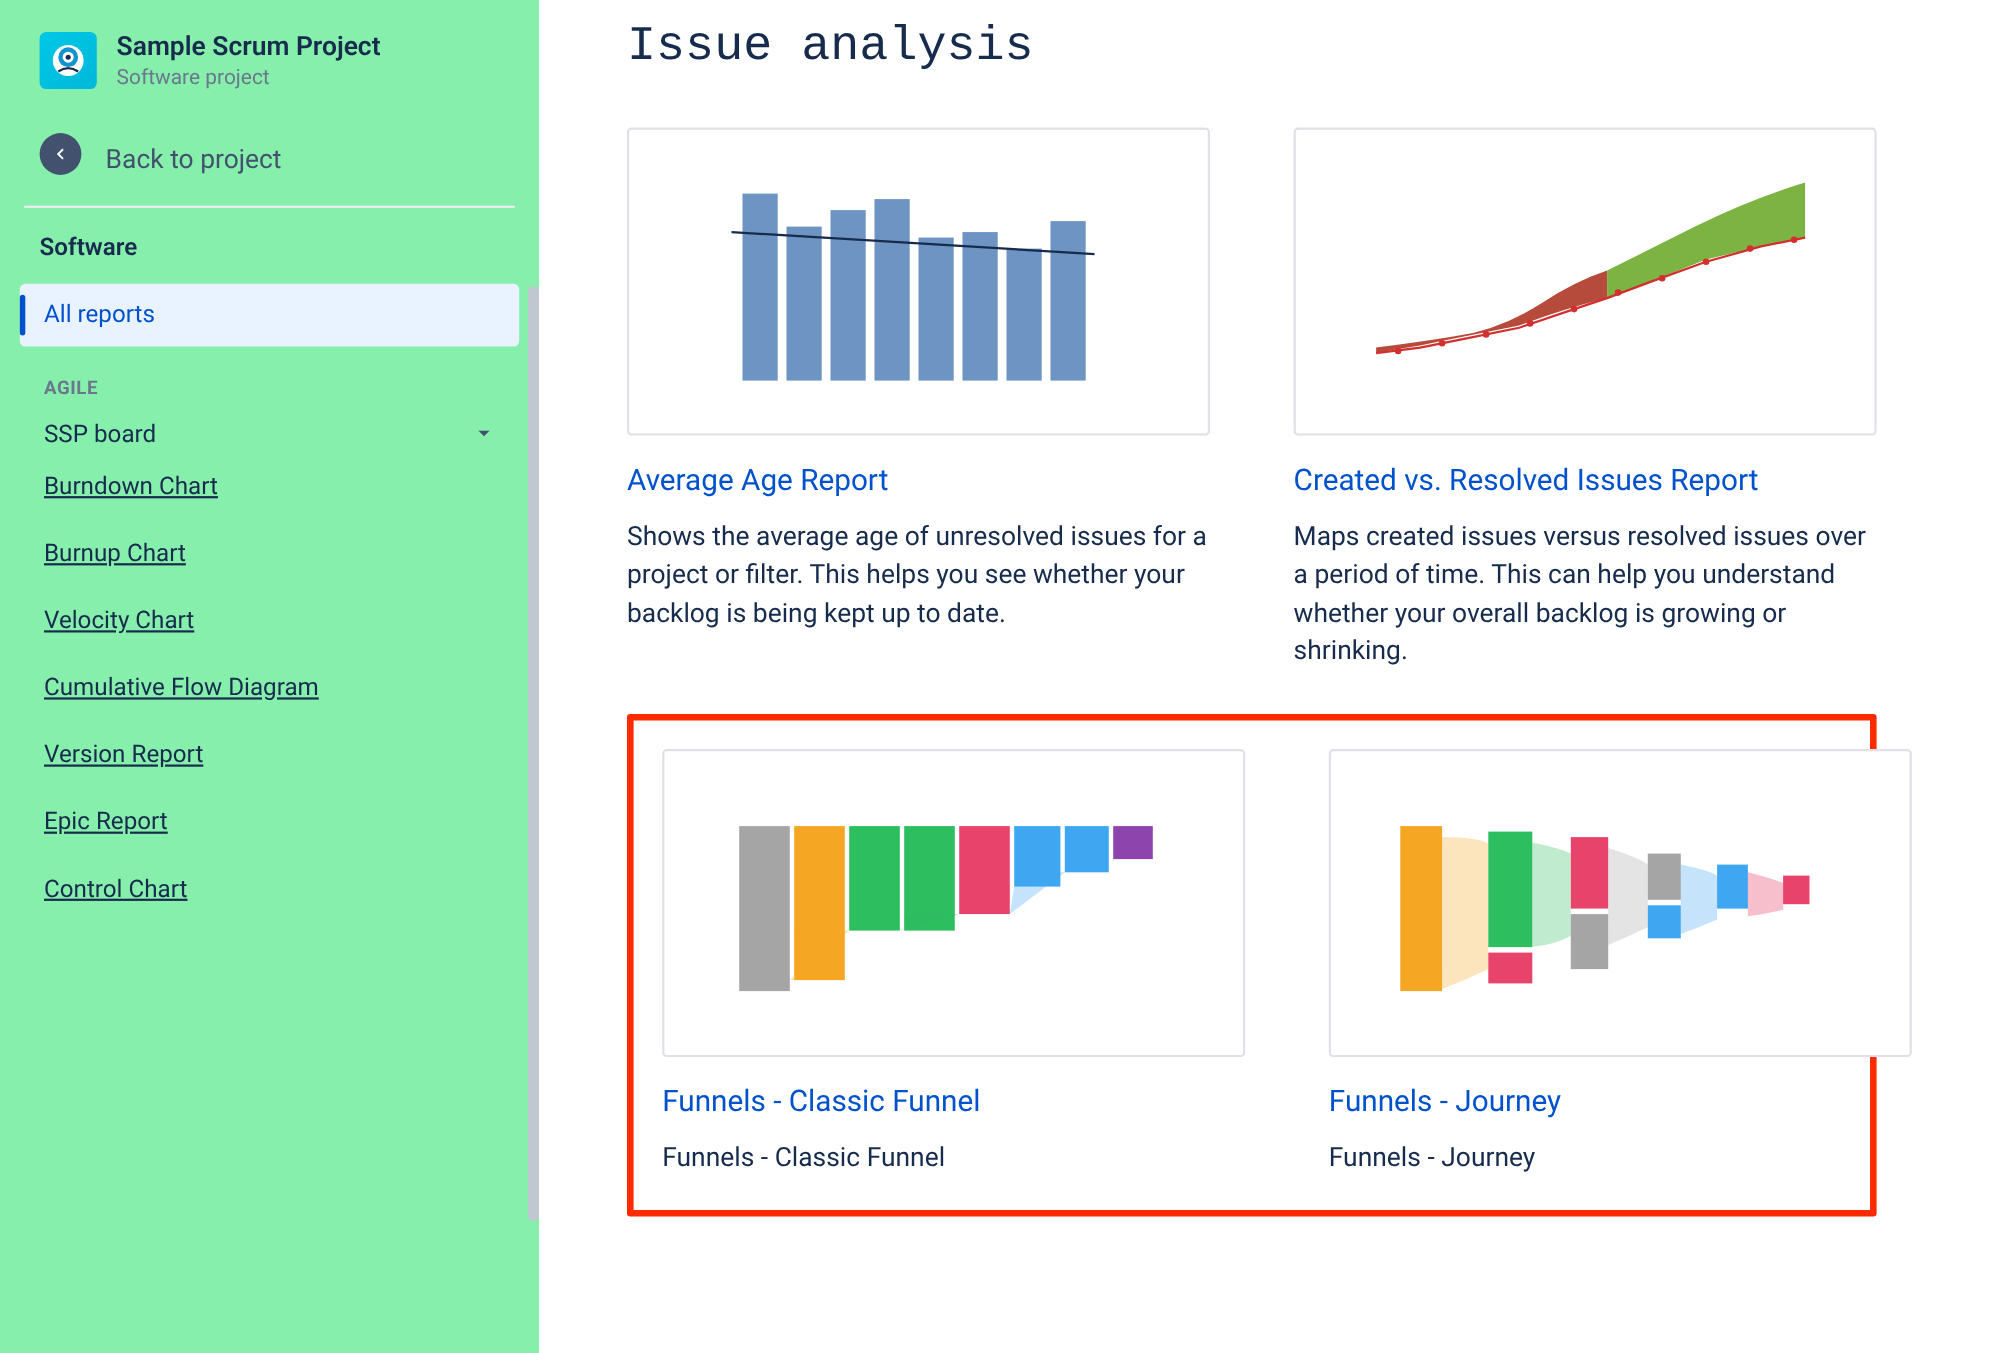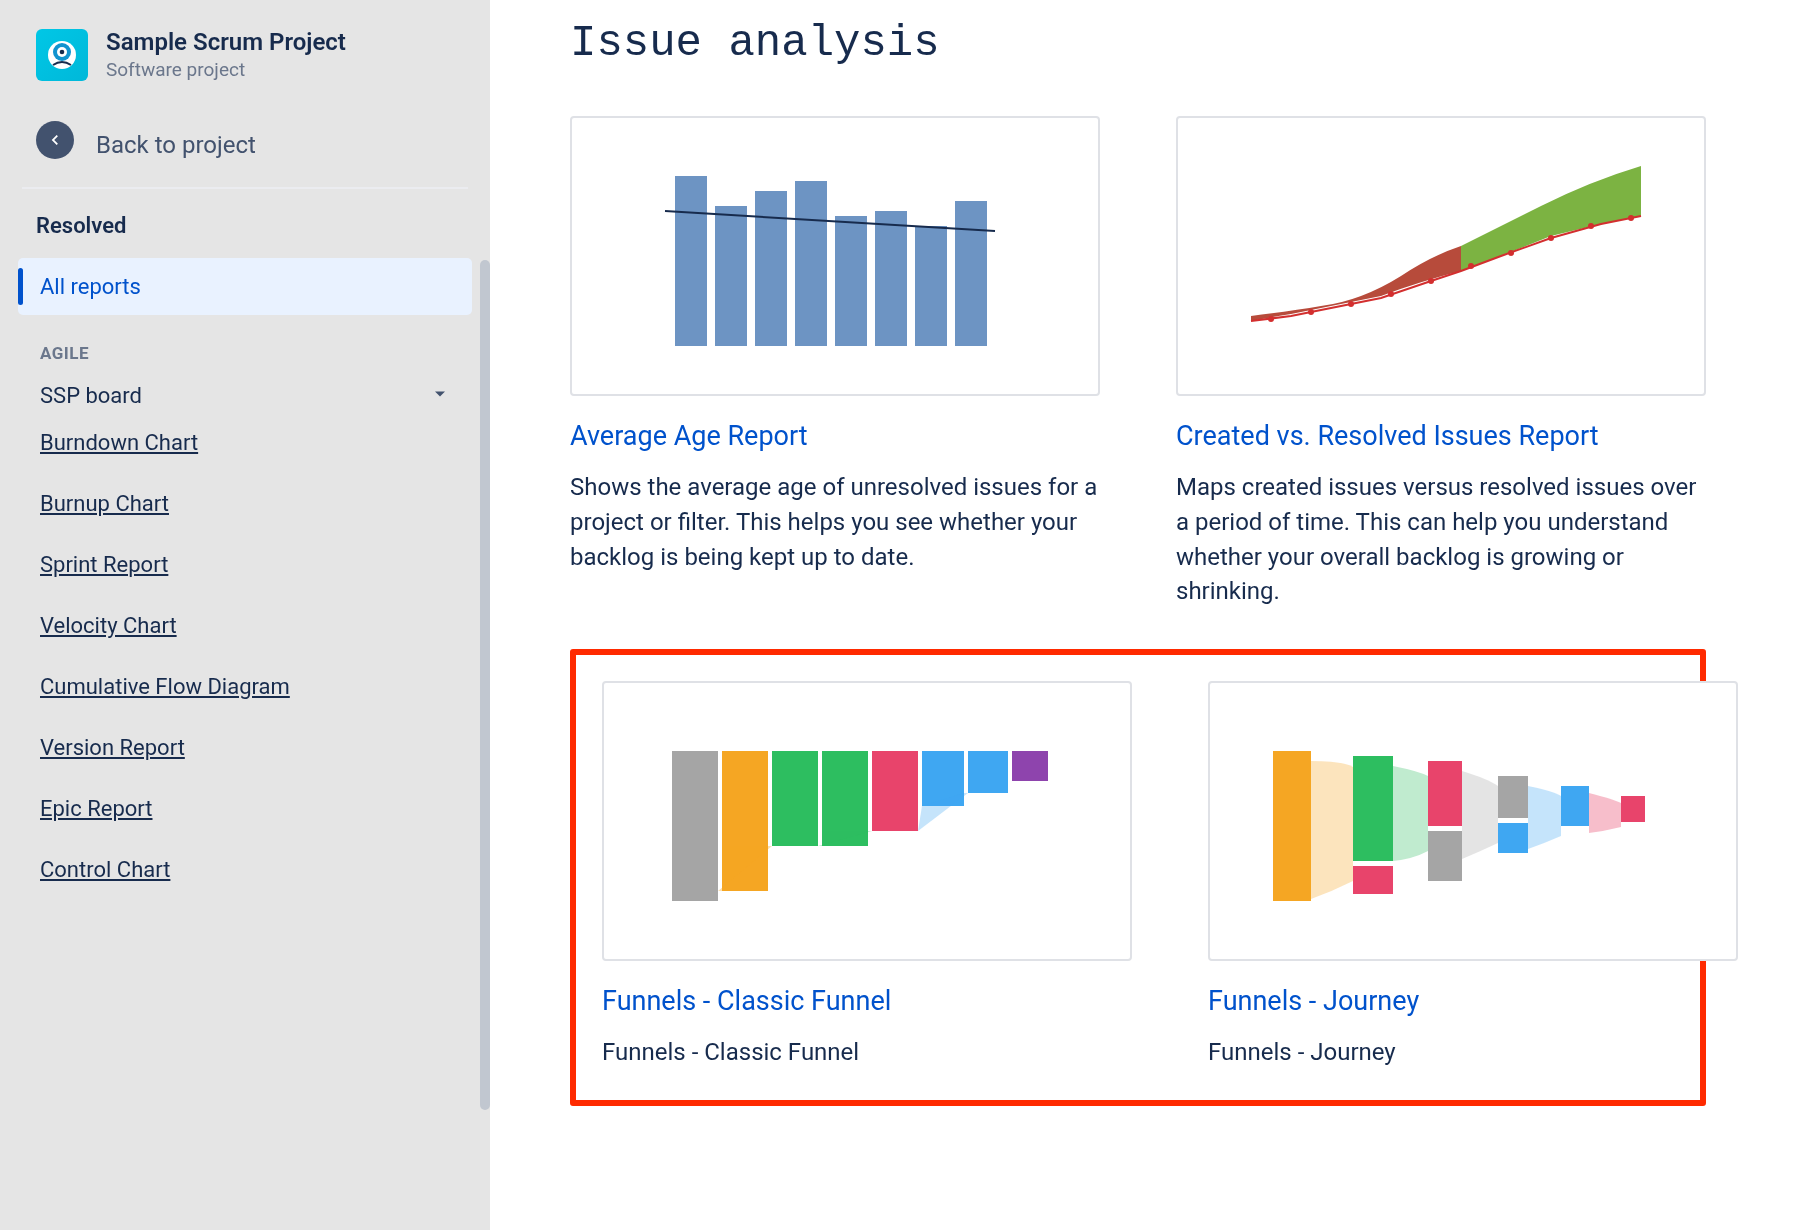--- a/index.html
+++ b/index.html
@@ -9,21 +9,21 @@
   color: #172B4D;
   display: flex;
   width: 1810px;
   height: 1230px;
   overflow: hidden;
 }
 
 
 .sidebar {
   width: 490px;
-  background: #e5e5e5;
+  background: #86efac;
   padding: 28px 18px 12px 18px;
   position: relative;
   flex-shrink: 0;
 }
 .sidebar-scroll {
   position: absolute;
   right: 0;
   top: 260px;
   bottom: 120px;
   width: 10px;
@@ -192,40 +192,39 @@
     <div class="back-circle">
       <svg viewBox="0 0 24 24">
           <path d="M14 6l-6 6 6 6 1.5-1.5L11 12l4.5-4.5z"></path>
         </svg>
     </div>
     <span class="back-text">Back to project</span>
   </div>
 
   <div class="divider"></div>
 
-  <div class="section-heading">Resolved</div>
+  <div class="section-heading">Software</div>
 
   <div class="nav-item active">
     <span>All reports</span>
   </div>
 
   <div class="group-label">AGILE</div>
 
   <div class="board-item">
     <span class="board-name">SSP board</span>
     <span class="chevron">
       <svg viewBox="0 0 24 24">
           <path d="M6 9l6 6 6-6z"></path>
         </svg>
     </span>
   </div>
 
   <div class="report-link"><span>Burndown Chart</span></div>
   <div class="report-link"><span>Burnup Chart</span></div>
-  <div class="report-link"><span>Sprint Report</span></div>
   <div class="report-link"><span>Velocity Chart</span></div>
   <div class="report-link"><span>Cumulative Flow Diagram</span></div>
   <div class="report-link"><span>Version Report</span></div>
   <div class="report-link"><span>Epic Report</span></div>
   <div class="report-link"><span>Control Chart</span></div>
 
   <div class="sidebar-scroll"></div>
 </aside>
 
 <main class="main">

